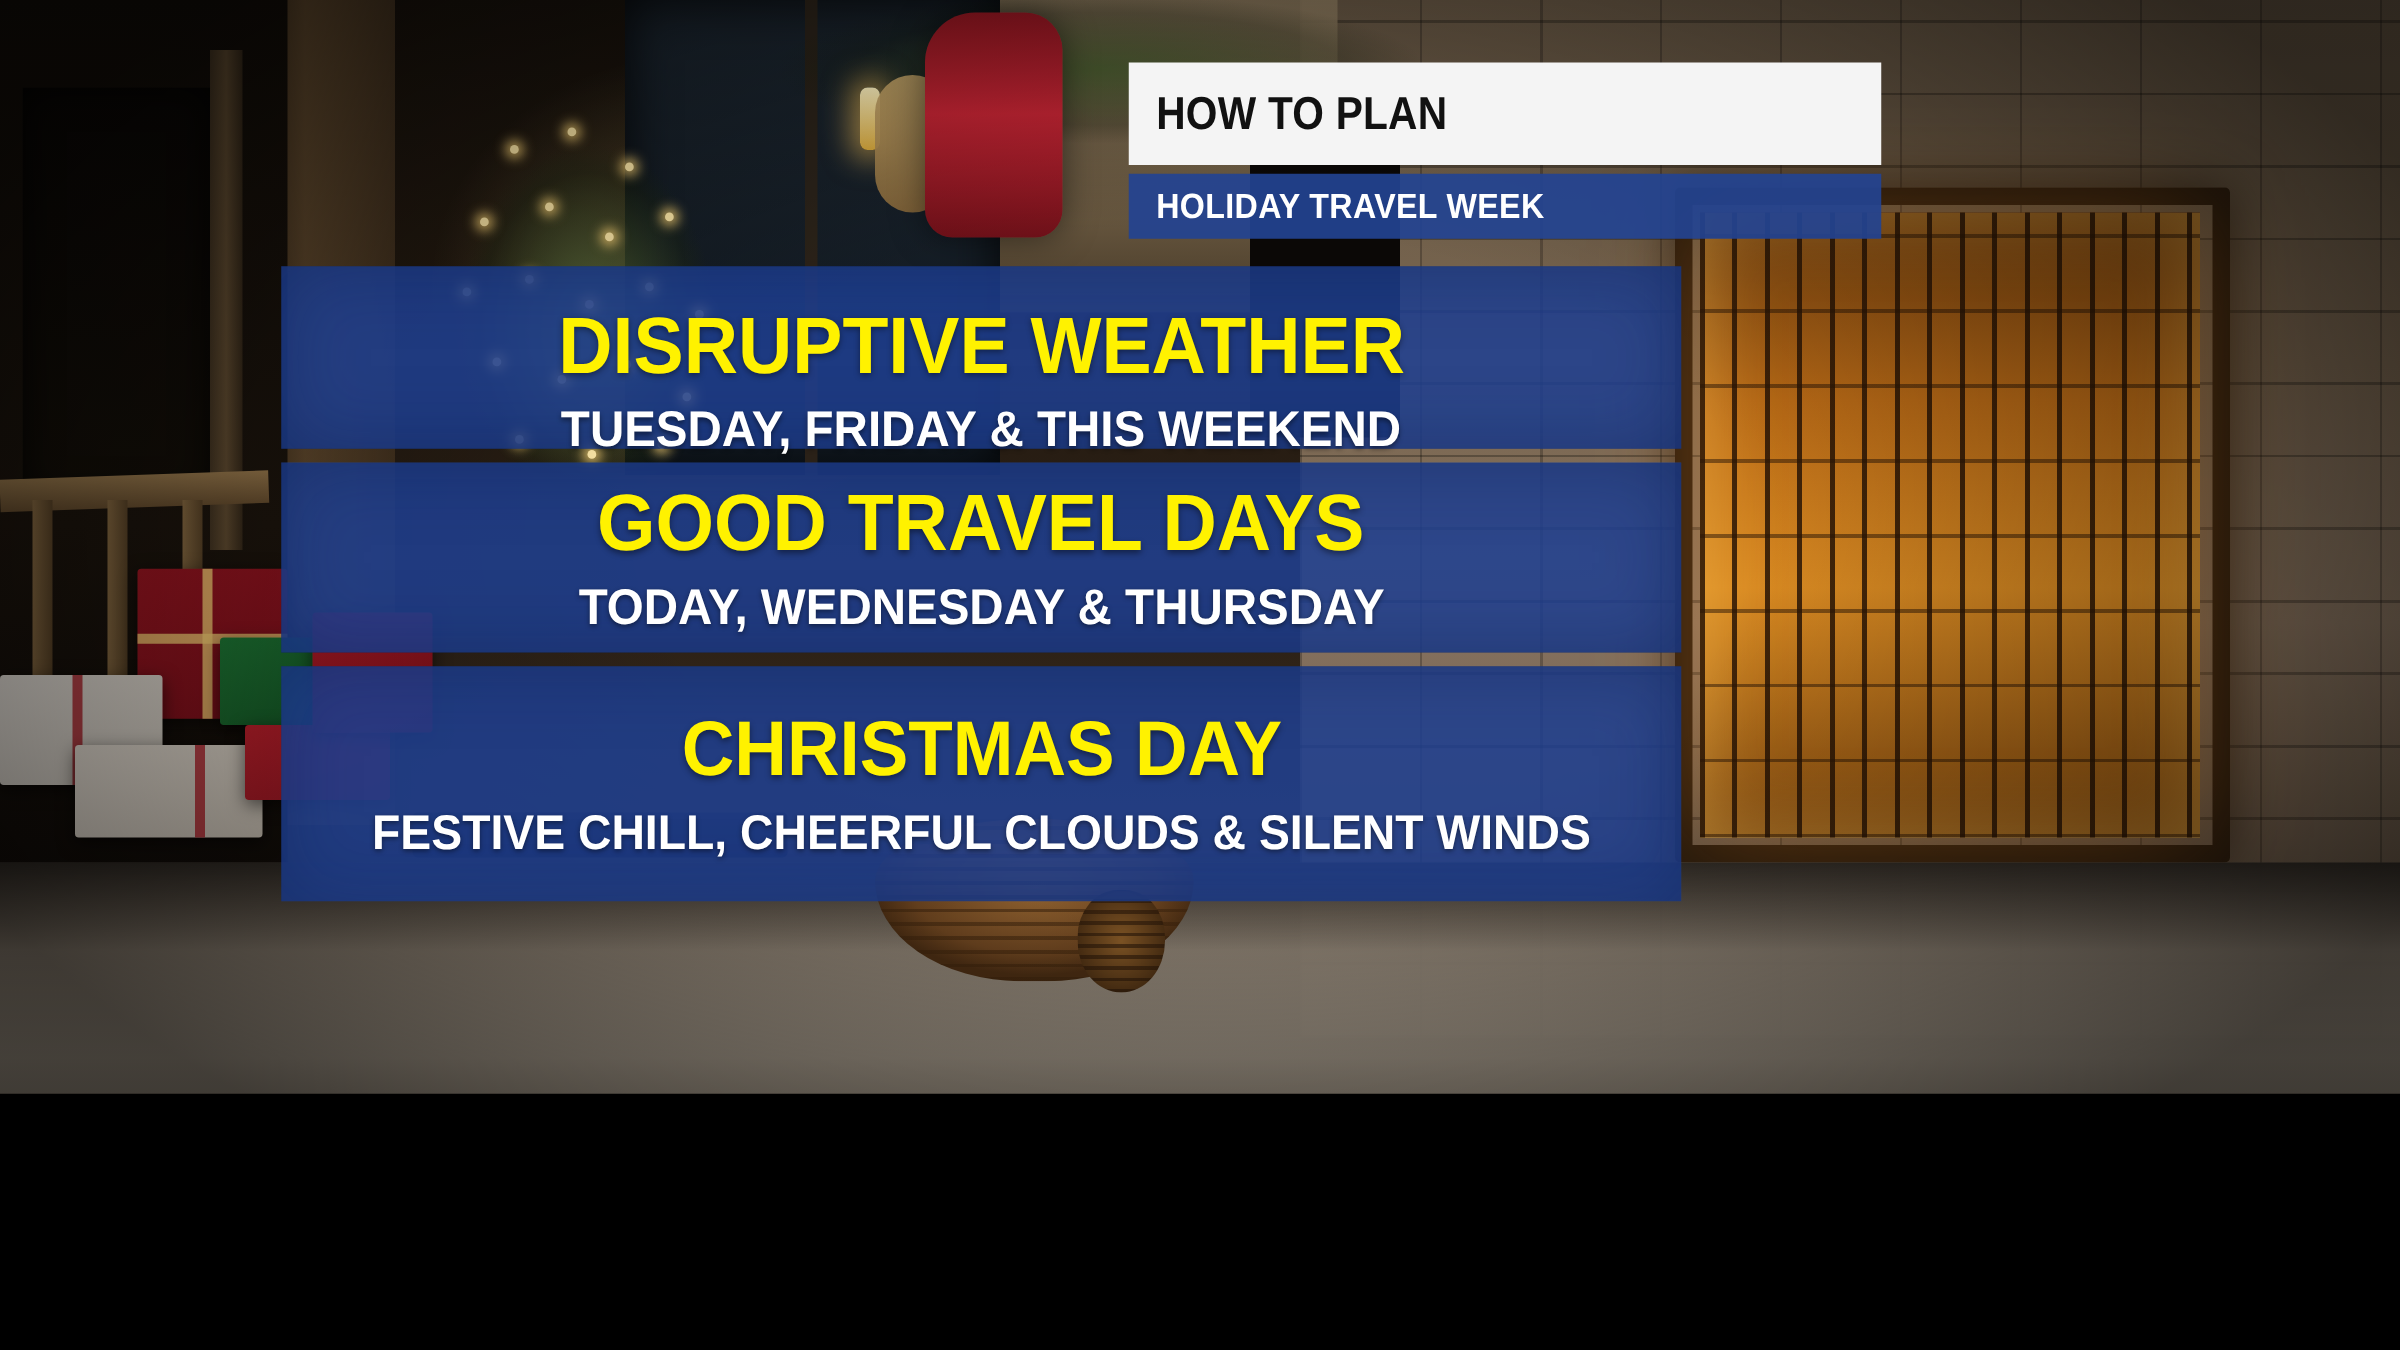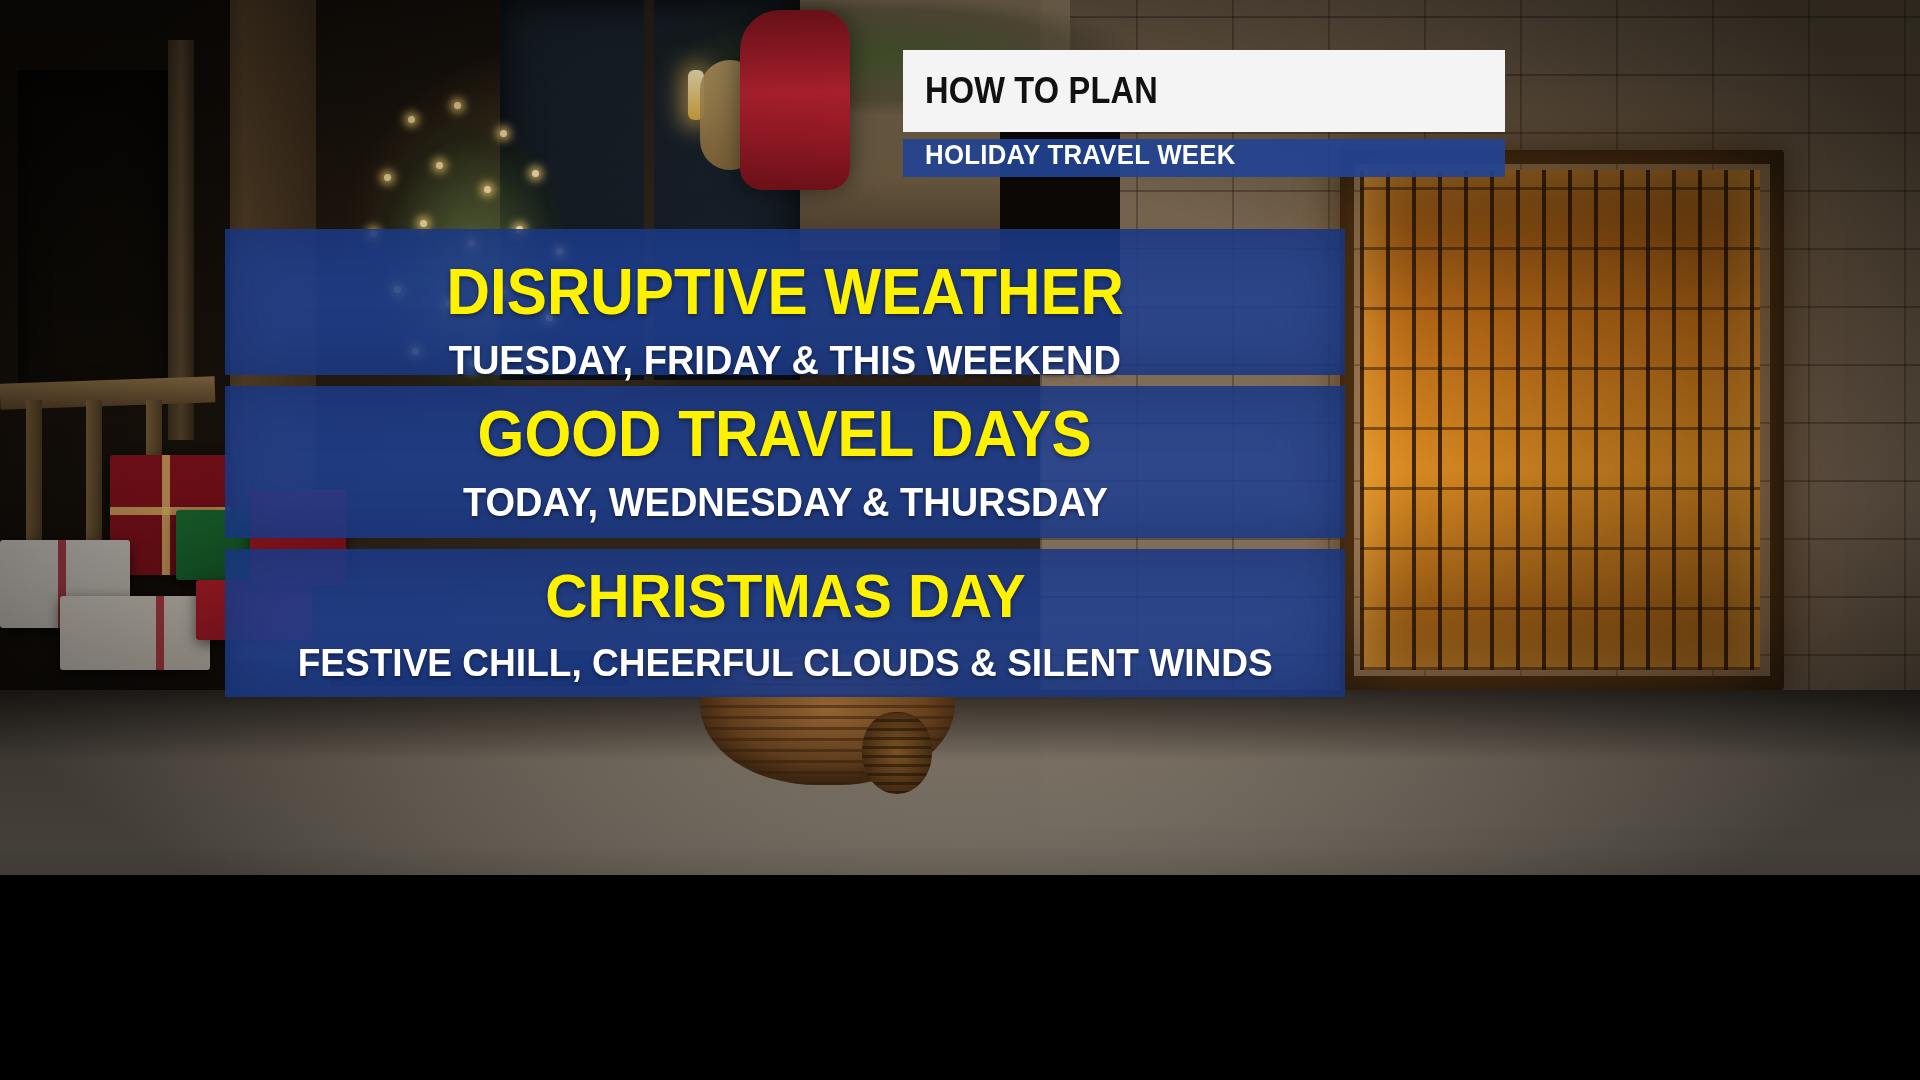--- a/index.html
+++ b/index.html
@@ -150,39 +150,39 @@
   .hdr-title-bar {
     background:#f4f4f4; height:82px; display:flex; align-items:center;
     padding-left:22px;
   }
   .hdr-title-text {
     color:#111; font-size:37px; font-weight:700; letter-spacing:.2px;
     transform:scaleX(.88); transform-origin:left center; white-space:nowrap;
   }
   .hdr-gap { height:7px; }
   .hdr-sub-bar {
-    background:rgba(35,67,145,0.92); height:38px; display:flex; 
+    background:rgba(35,67,145,0.92); height:52px; display:flex; align-items:center;
     padding-left:22px;
   }
   .hdr-sub-text {
     color:#fff; font-size:28px; font-weight:600; letter-spacing:.3px;
     transform:scaleX(.92); transform-origin:left center; white-space:nowrap;
   }
 
   
-  #panels { position:absolute; left:225px; top:229px; width:1120px;text-align:right; }
+  #panels { position:absolute; left:225px; top:213px; width:1120px;text-align:right; }
   .panel {
     background:rgba(32,64,146,0.86);
     display:flex; flex-direction:column; align-items:center;
     justify-content:center;
     box-shadow: inset 0 0 60px rgba(10,25,70,0.35);
   }
   .panel-1 { height:146px; padding-top:36px; }
   .panel-2 { height:152px; }
-  .panel-3 { height:148px; }
+  .panel-3 { height:188px; }
   .panel-gap { height:11px; }
 
   .p-title {
     color:#fff200; font-weight:700; line-height:1.0;
     text-shadow:0 2px 5px rgba(0,0,0,.45);
     white-space:nowrap;
   }
   .p-sub {
     color:#ffffff; font-weight:700; line-height:1.0;
     text-shadow:0 2px 4px rgba(0,0,0,.45);

